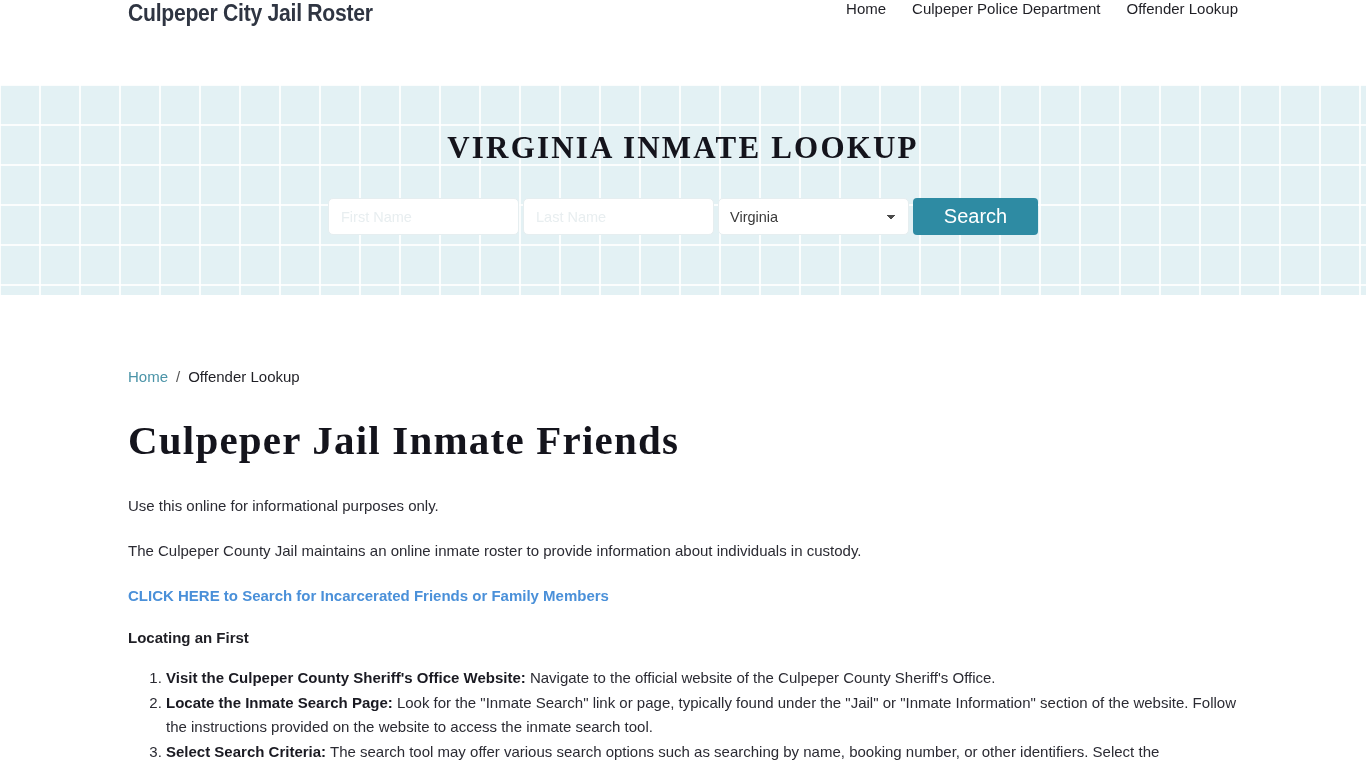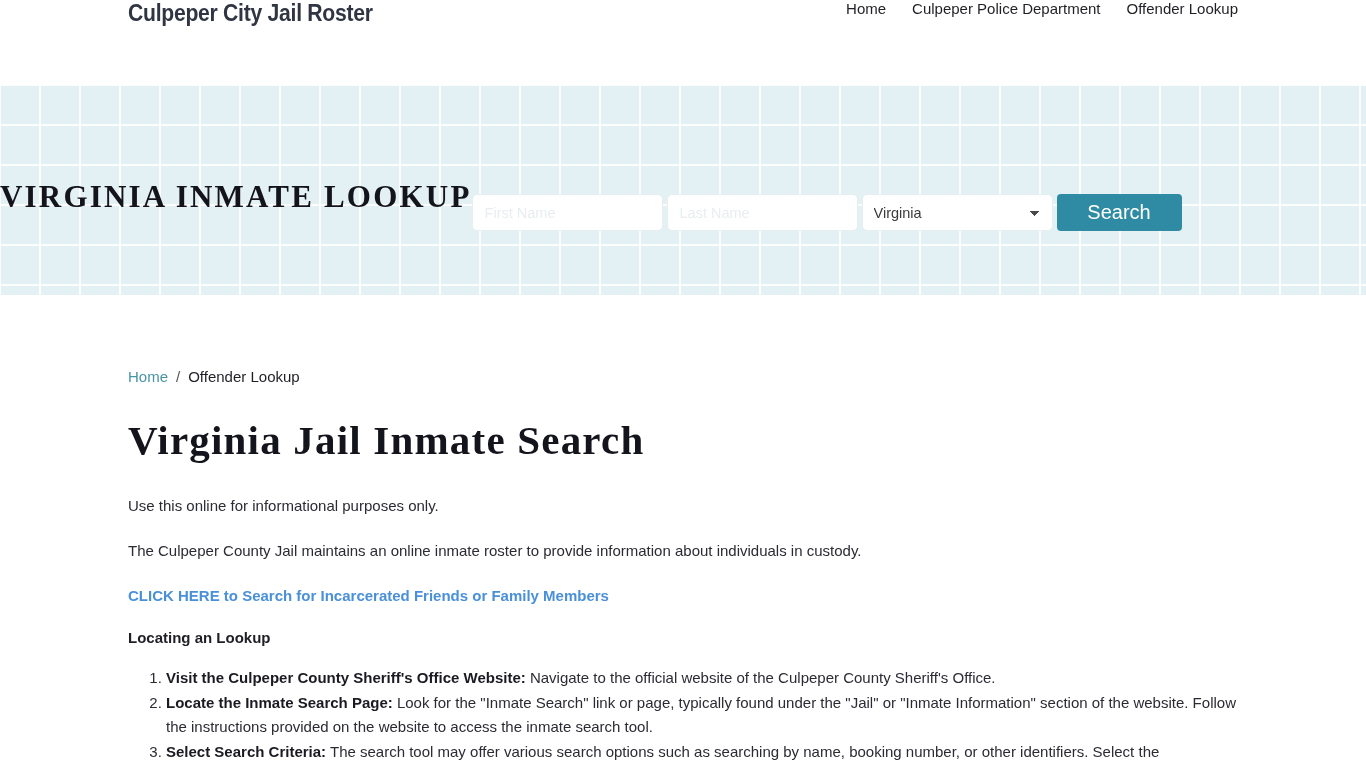--- a/index.html
+++ b/index.html
@@ -49,21 +49,21 @@
   
   .hero {
     height: 210px;
     background-color: #e3f1f4;
     background-image:
       linear-gradient(to right, rgba(255,255,255,0.85) 2px, transparent 2px),
       linear-gradient(to bottom, rgba(255,255,255,0.85) 2px, transparent 2px);
     background-size: 40px 40px;
     background-position: -1px -1px;
     display: flex;
-    flex-direction: row;
+    flex-direction: column;
     align-items: center;
     justify-content: flex-start;
     padding-top: 45px;
   }
   .hero-title {
     font-family: "Liberation Serif", serif;
     font-weight: bold;
     font-size: 31px;
     letter-spacing: 2.2px;
     color: #14141c;
@@ -208,28 +208,28 @@
 </section>
 
 <main class="content">
 
   <div class="breadcrumb">
     <a class="breadcrumb-link" href="#">Home</a>
     <span class="breadcrumb-sep">/</span>
     <span class="breadcrumb-current">Offender Lookup</span>
   </div>
 
-  <h2 class="page-title">Virginia Jail Inmate Search</h2>
+  <h2 class="page-title">Culpeper Jail Inmate Friends</h2>
 
   <p class="para">Use this online for informational purposes only.</p>
   <p class="para second">The Culpeper County Jail maintains an online inmate roster to provide information about individuals in custody.</p>
 
   <a class="cta-link" href="#">CLICK HERE to Search for Incarcerated Friends or Family Members</a>
 
-  <p class="sub-head">Locating an Lookup</p>
+  <p class="sub-head">Locating an First</p>
 
   <ol class="step-list">
     <li>
       <b>Visit the Culpeper County Sheriff's Office Website:</b><span> Navigate to the official website of the Culpeper County Sheriff's Office.</span>
     </li>
     <li>
       <b>Locate the Inmate Search Page:</b><span> Look for the "Inmate Search" link or page, typically found under the "Jail" or "Inmate Information" section of the website. Follow the instructions provided on the website to access the inmate search tool.</span>
     </li>
     <li>
       <b>Select Search Criteria:</b><span> The search tool may offer various search options such as searching by name, booking number, or other identifiers. Select the appropriate search criteria and enter the required information.</span>

